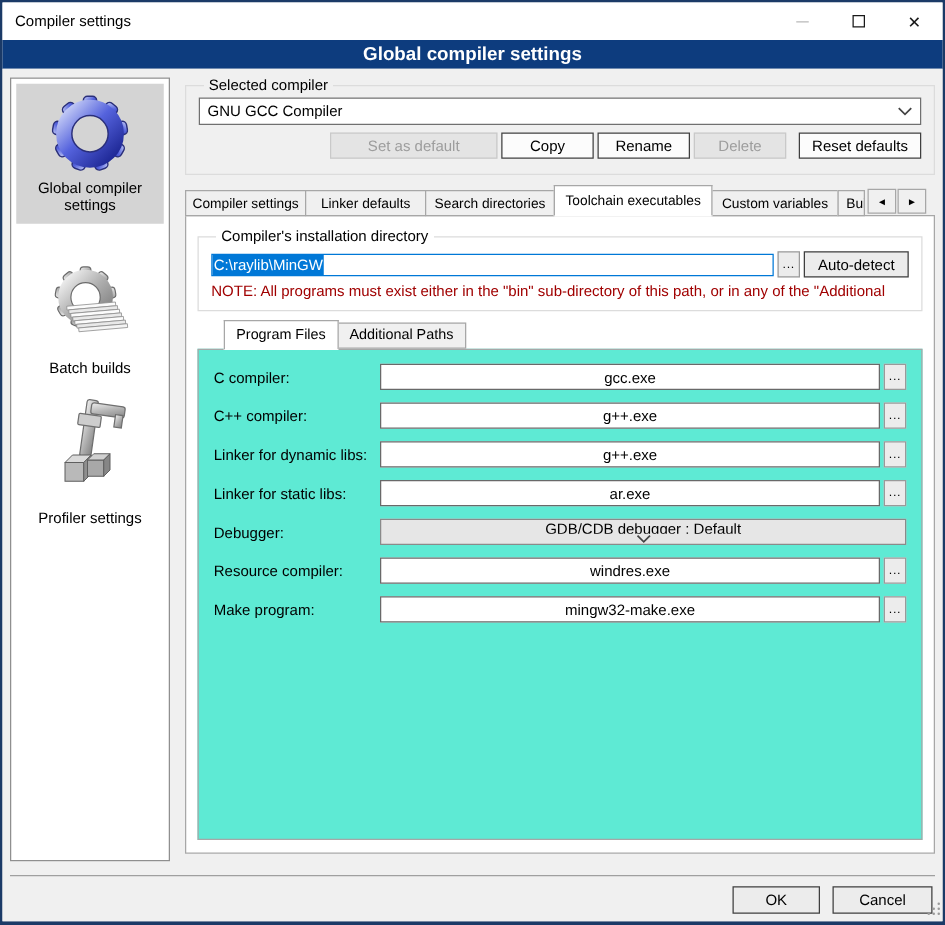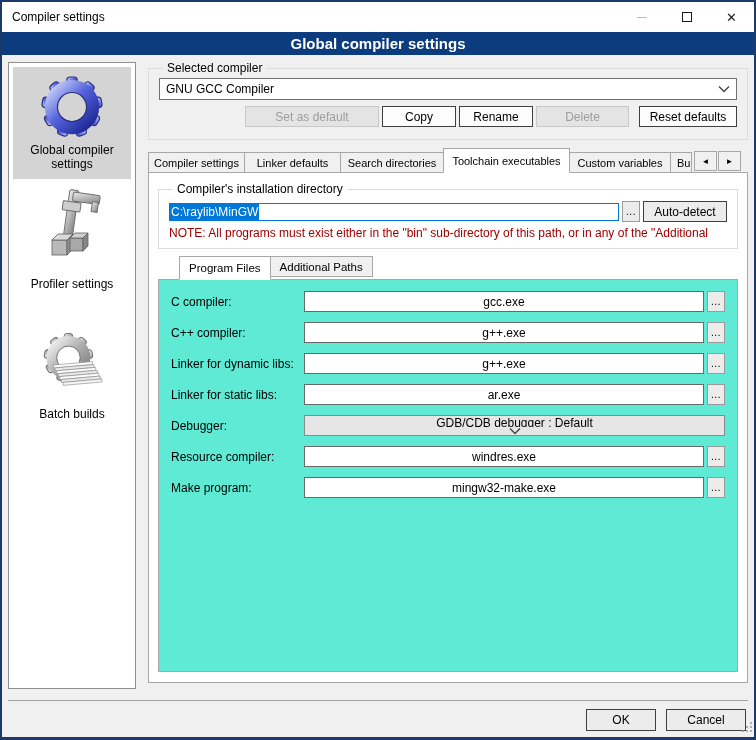--- a/index.html
+++ b/index.html
@@ -72,21 +72,21 @@
 
   .dir-row { display:flex; gap:3px; margin-top:2px; align-items:center; }
   .textbox { height:21px; background:#fff; border:1px solid #696969; font-family:"Liberation Sans",sans-serif;
              font-size:12px; padding:0 4px; }
   .dir-box { flex:1; border:1px solid #0078d7; display:flex; align-items:center; }
   .dir-box .sel { background:#0078d7; color:#fff; padding:1px 1px; font-size:12px; white-space:nowrap; }
   .browse { width:18px; height:21px; background:#ececec; border:1px solid #9a9a9a;
             font-size:10px; letter-spacing:0.5px; display:inline-flex; align-items:center; justify-content:center; }
   .note { margin-top:4px; font-size:12px; color:#a00000; white-space:nowrap; overflow:hidden; }
 
-  .inner-tabstrip { display:flex; align-items:flex-start; height:24px; margin-top:7px; position:relative; z-index:3;padding-left:21px; }
+  .inner-tabstrip { display:flex; align-items:center; height:24px; margin-top:7px; position:relative; z-index:3;padding-left:21px; }
   .inner-tabstrip .tab { font-size:11.5px; padding:0 9px; }
   .inner-tabstrip .tab.active { height:24px; }
   .inner-panel { border:1px solid #a7a7a7; margin-top:-1px; height:393px; padding:11px 12px; background:#5eead4; position:relative; z-index:1; }
 
   .frow { display:flex; align-items:center; height:21px; margin-bottom:10px; }
   .frow label { width:133px; font-size:12px; flex:0 0 auto; }
   .frow input.textbox { flex:1; min-width:0;text-align:center; }
   .frow .combo { flex:1; height:21px; }
   .frow .browse { margin-left:3px; flex:0 0 auto; }
 
@@ -147,49 +147,20 @@
                 <rect x="-5.5" y="-31" width="11" height="13" rx="3.5" transform="rotate(320)"></rect>
               </g>
               <circle r="21.5" fill="none" stroke="url(#gB)" stroke-width="13"></circle>
               <circle r="15" fill="none" stroke="#2a2f7a" stroke-width="1.2"></circle>
             </g>
           </svg>
         </div>
         <div class="cap">Global compiler settings</div>
       </div>
 
-      <div class="side-item">
-        <div class="icon-box" style="height:86px;">
-          <svg width="64" height="84" viewBox="0 0 64 84">
-            <defs>
-              <linearGradient id="gGr2" x1="0" y1="0" x2="1" y2="1">
-                <stop offset="0" stop-color="#efefef"></stop>
-                  <stop offset="0.5" stop-color="#b5b5b5"></stop>
-                  <stop offset="1" stop-color="#828282"></stop>
-              </linearGradient>
-            </defs>
-            <g transform="rotate(8 32 30)">
-              <rect x="26" y="2" width="9" height="46" rx="2" fill="url(#gGr2)" stroke="#6f6f6f"></rect>
-              <rect x="30" y="4" width="27" height="9" rx="2" fill="url(#gGr2)" stroke="#6f6f6f"></rect>
-              <rect x="50" y="11" width="6" height="10" fill="url(#gGr2)" stroke="#6f6f6f"></rect>
-              <rect x="21" y="14" width="18" height="9" rx="1" fill="#cdcdcd" stroke="#6f6f6f"></rect>
-            </g>
-            <g stroke="#5f5f5f" stroke-width="0.8">
-              <rect x="12" y="52" width="15" height="15" fill="#b9b9b9"></rect>
-              <polygon points="12,52 18,46 33,46 27,52" fill="#dadada"></polygon>
-              <polygon points="27,52 33,46 33,61 27,67" fill="#8f8f8f"></polygon>
-              <rect x="30" y="50" width="13" height="13" fill="#a8a8a8"></rect>
-              <polygon points="30,50 35,45 48,45 43,50" fill="#d0d0d0"></polygon>
-              <polygon points="43,50 48,45 48,58 43,63" fill="#868686"></polygon>
-            </g>
-          </svg>
-        </div>
-        <div class="cap">Profiler settings</div>
-      </div>
-
       <div class="side-item" style="margin-top:18px;">
         <div class="icon-box" style="height:78px;">
           <svg width="72" height="74" viewBox="0 0 72 74">
             <defs>
               <linearGradient id="gGr" x1="0" y1="0" x2="1" y2="1">
                 <stop offset="0" stop-color="#f2f2f2"></stop>
                   <stop offset="0.5" stop-color="#aeaeae"></stop>
                   <stop offset="1" stop-color="#7d7d7d"></stop>
               </linearGradient>
             </defs>
@@ -214,35 +185,64 @@
               <rect x="19" y="42.8" width="44" height="3.4" fill="#fbfbfb"></rect>
               <rect x="20.5" y="46.2" width="44" height="3.4" fill="#e9e9e9"></rect>
               <rect x="22" y="49.6" width="44" height="3.4" fill="#fbfbfb"></rect>
               <rect x="23.5" y="53" width="44" height="3.4" fill="#e9e9e9"></rect>
               <rect x="25" y="56.4" width="44" height="3.4" fill="#f4f4f4"></rect>
             </g>
           </svg>
         </div>
         <div class="cap">Batch builds</div>
       </div>
+
+      <div class="side-item">
+        <div class="icon-box" style="height:86px;">
+          <svg width="64" height="84" viewBox="0 0 64 84">
+            <defs>
+              <linearGradient id="gGr2" x1="0" y1="0" x2="1" y2="1">
+                <stop offset="0" stop-color="#efefef"></stop>
+                  <stop offset="0.5" stop-color="#b5b5b5"></stop>
+                  <stop offset="1" stop-color="#828282"></stop>
+              </linearGradient>
+            </defs>
+            <g transform="rotate(8 32 30)">
+              <rect x="26" y="2" width="9" height="46" rx="2" fill="url(#gGr2)" stroke="#6f6f6f"></rect>
+              <rect x="30" y="4" width="27" height="9" rx="2" fill="url(#gGr2)" stroke="#6f6f6f"></rect>
+              <rect x="50" y="11" width="6" height="10" fill="url(#gGr2)" stroke="#6f6f6f"></rect>
+              <rect x="21" y="14" width="18" height="9" rx="1" fill="#cdcdcd" stroke="#6f6f6f"></rect>
+            </g>
+            <g stroke="#5f5f5f" stroke-width="0.8">
+              <rect x="12" y="52" width="15" height="15" fill="#b9b9b9"></rect>
+              <polygon points="12,52 18,46 33,46 27,52" fill="#dadada"></polygon>
+              <polygon points="27,52 33,46 33,61 27,67" fill="#8f8f8f"></polygon>
+              <rect x="30" y="50" width="13" height="13" fill="#a8a8a8"></rect>
+              <polygon points="30,50 35,45 48,45 43,50" fill="#d0d0d0"></polygon>
+              <polygon points="43,50 48,45 48,58 43,63" fill="#868686"></polygon>
+            </g>
+          </svg>
+        </div>
+        <div class="cap">Profiler settings</div>
+      </div>
     </div>
 
     <fieldset class="grp-compiler">
       <legend>Selected compiler</legend>
       <div class="combo">
         <span class="val">GNU GCC Compiler</span>
         <svg class="chev" width="12" height="8" viewBox="0 0 12 8">
             <path d="M1 1.5 L6 6.5 L11 1.5" stroke="#444" fill="none" stroke-width="1.4"></path>
           </svg>
       </div>
       <div class="btn-row">
         <button class="btn disabled" style="width:134px">Set as default</button>
         <button class="btn" style="width:74px">Copy</button>
         <button class="btn" style="width:74px">Rename</button>
-        <button class="btn disabled" style="width:93px">Delete</button>
+        <button class="btn disabled" style="width:74px">Delete</button>
         <button class="btn" style="width:98px; margin-left:7px">Reset defaults</button>
       </div>
     </fieldset>
 
     <div class="tabstrip">
       <div class="tab" style="width:97px">Compiler settings</div>
       <div class="tab" style="width:97px">Linker defaults</div>
       <div class="tab" style="width:104px">Search directories</div>
       <div class="tab active" style="width:127px">Toolchain executables</div>
       <div class="tab" style="width:102px">Custom variables</div>

